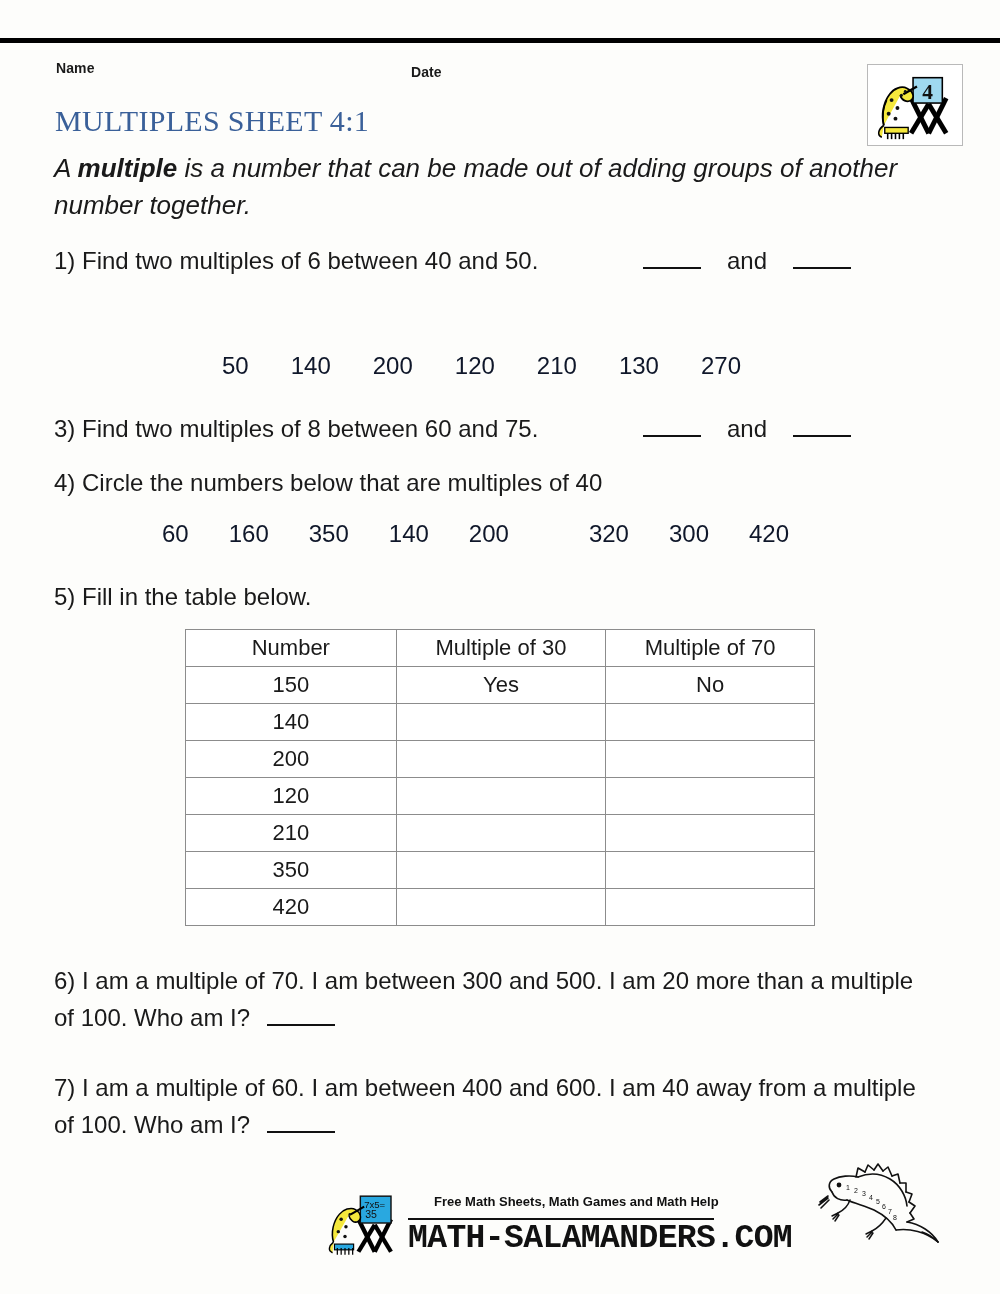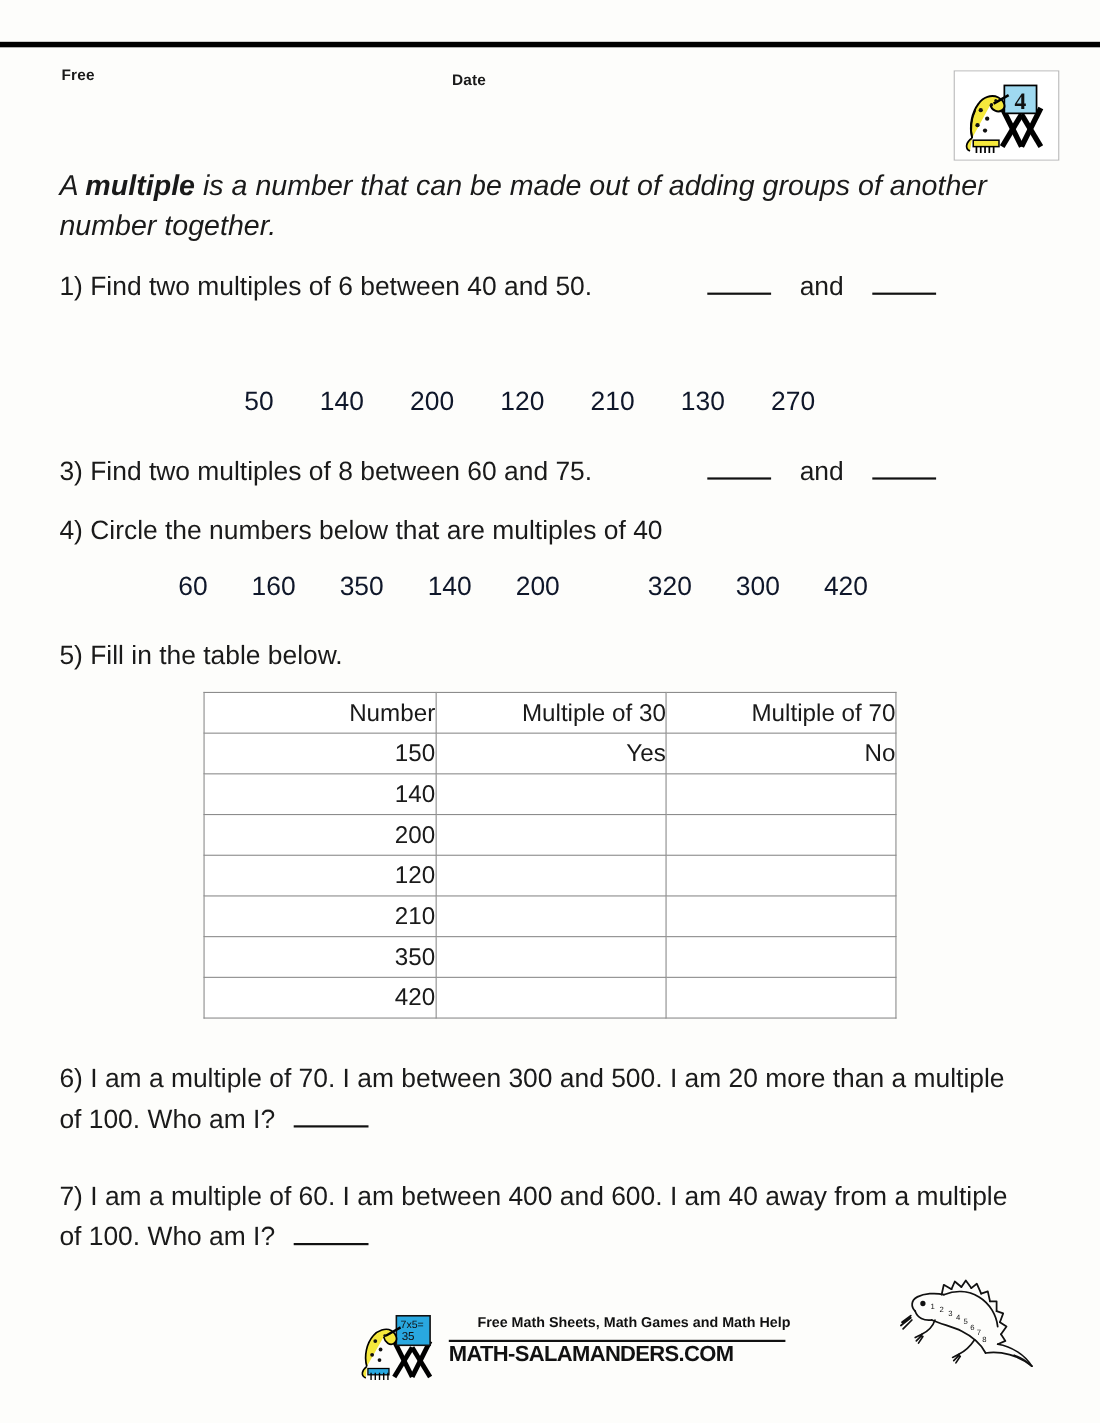--- a/index.html
+++ b/index.html
@@ -134,21 +134,21 @@
     position: absolute;
     left: 185px;
     top: 629px;
     width: 630px;
     border-collapse: collapse;
     font-size: 22px;
     background: #fff;
   }
   table.fill-table td, table.fill-table th {
     border: 1px solid #8c8c8c;
-    text-align: right;
+    text-align: center;
     height: 36px;
     font-weight: 400;
     padding: 0;
   }
   table.fill-table th { font-weight: 400; }
   table.fill-table col.c1 { width: 211px; }
   table.fill-table col.c2 { width: 210px; }
   table.fill-table col.c3 { width: 209px; }
 
   
@@ -173,22 +173,22 @@
     left: 86px;
     top: 30px;
     width: 306px;
     height: 2px;
     background: #111;
   }
   .footer-url {
     position: absolute;
     left: 86px;
     top: 32px;
-    font-family: Liberation Sans, sans-serif;
-    font-size: 20px;
+    font-family: Liberation Mono, monospace;
+    font-size: 33px;
     font-weight: 700;
     letter-spacing: -.6px;
     color: #111;
     white-space: nowrap;
     -webkit-text-stroke: 0;
   }
 
   .corner-salamander {
     position: absolute;
     left: 810px;
@@ -200,21 +200,21 @@
   svg { display: block; }
 </style>
 </head>
 <body>
 
 <div class="page">
 
   <div class="top-rule"></div>
 
   <div class="namedate">
-    <span class="name-label">Free</span>
+    <span class="name-label">Name</span>
     <span class="date-label">Date</span>
   </div>
 
   <div class="corner-logo">
     <svg viewBox="0 0 96 82" width="94" height="80">
       <rect x="0" y="0" width="96" height="82" fill="#ffffff"></rect>
 
       <g stroke="#000" stroke-width="5" fill="none">
         <line x1="44" y1="34" x2="62" y2="70"></line>
         <line x1="80" y1="34" x2="62" y2="70"></line>
@@ -247,20 +247,21 @@
           <circle cx="30" cy="44" r="2"></circle>
           <circle cx="21" cy="50" r="2"></circle>
           <circle cx="28" cy="55" r="2"></circle>
           <circle cx="34" cy="31" r="1.6"></circle>
           <circle cx="38" cy="27" r="1.4"></circle>
         </g>
       </g>
     </svg>
   </div>
 
+  <div class="title">MULTIPLES SHEET 4:1</div>
 
   <div class="intro">
     <span>A </span><b>multiple</b><span> is a number that can be made out of adding groups of another number together.</span>
   </div>
 
   <div class="q q1">
     <span>1)</span>
     <span>Find two multiples of 6 between 40 and 50.</span>
     <span class="sp-1"></span><span class="blank blank-sm"></span><span class="sp-2"></span><span>and</span><span class="sp-3"></span><span class="blank blank-sm"></span>
   </div>

